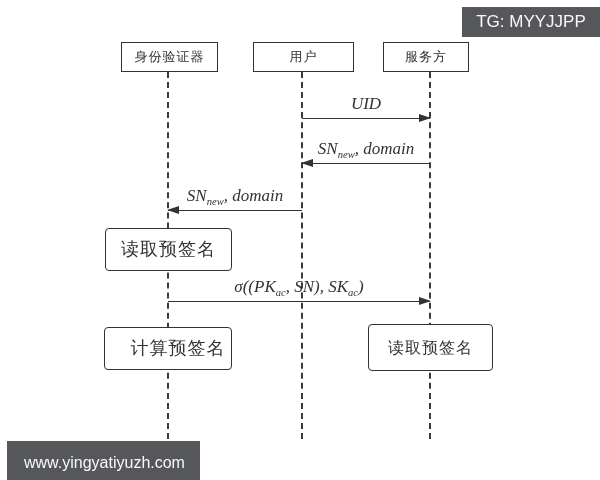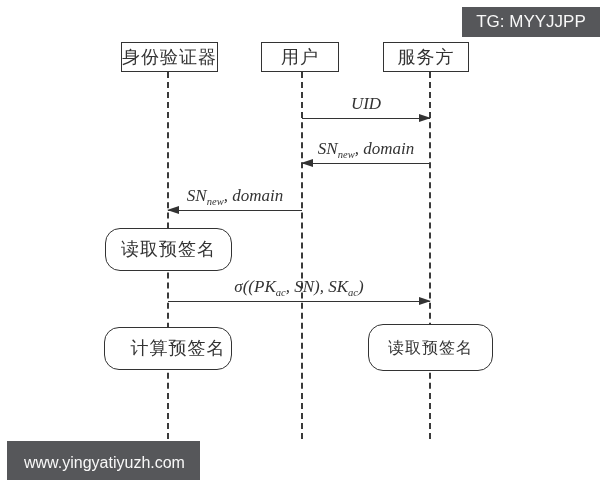--- a/index.html
+++ b/index.html
@@ -21,24 +21,24 @@
     display:flex;align-items:center;white-space:nowrap;
   }
   #badge-tag{left:462px;top:7px;width:138px;height:30px;justify-content:center;}
   #badge-url{left:7px;top:441px;width:193px;height:43px;padding-left:17px;box-sizing:border-box;font-size:16px;}
 
   
   .actor{
     position:absolute;top:42px;height:30px;background:var(--bg);
     border:1.4px solid var(--line);box-sizing:border-box;
     display:flex;align-items:center;justify-content:center;
-    font-size:18px;letter-spacing:1px;
+    font-size:13px;letter-spacing:1px;
   }
   #actor-0{left:121px;width:97px;}
-  #actor-1{left:253px;width:78px;margin-left:8px;}
+  #actor-1{left:253px;width:101px;}
   #actor-2{left:383px;width:86px;}
 
   
   .lifeline{
     position:absolute;top:72px;height:367px;width:0;
     border-left:2px dashed #3a3a3a;
   }
   #ll-0{left:166.5px;}
   #ll-1{left:300.5px;}
   #ll-2{left:428.5px;}
@@ -60,21 +60,21 @@
   #msg-3{left:168px;width:262px;top:301px;}
 
   
   .math{font-style:italic;}
   .cjk{font-style:normal;}
   sub{font-style:italic;font-size:0.62em;line-height:0;}
 
   
   .activity{
     position:absolute;background:var(--bg);
-    border:1.4px solid var(--line);border-radius:15px;box-sizing:border-box;
+    border:1.4px solid var(--line);border-radius:4px;box-sizing:border-box;
     display:flex;flex-direction:column;align-items:center;justify-content:center;
   }
   .aline{font-size:18px;line-height:21px;letter-spacing:1px;white-space:nowrap;}
   #act-0{left:105px;top:228px;width:127px;height:43px;}
   #act-1{left:104px;top:327px;width:128px;height:43px;padding-left:20px;}
   #act-2{left:368px;top:324px;width:125px;height:47px;}
   #act-2 .aline{font-size:16px;line-height:22px;}
 </style>
 </head>
 <body>

